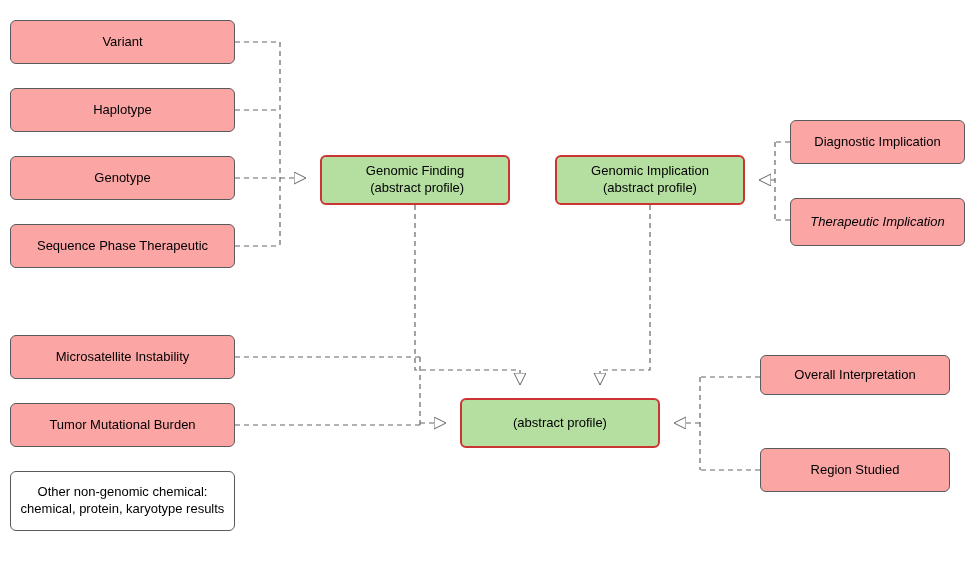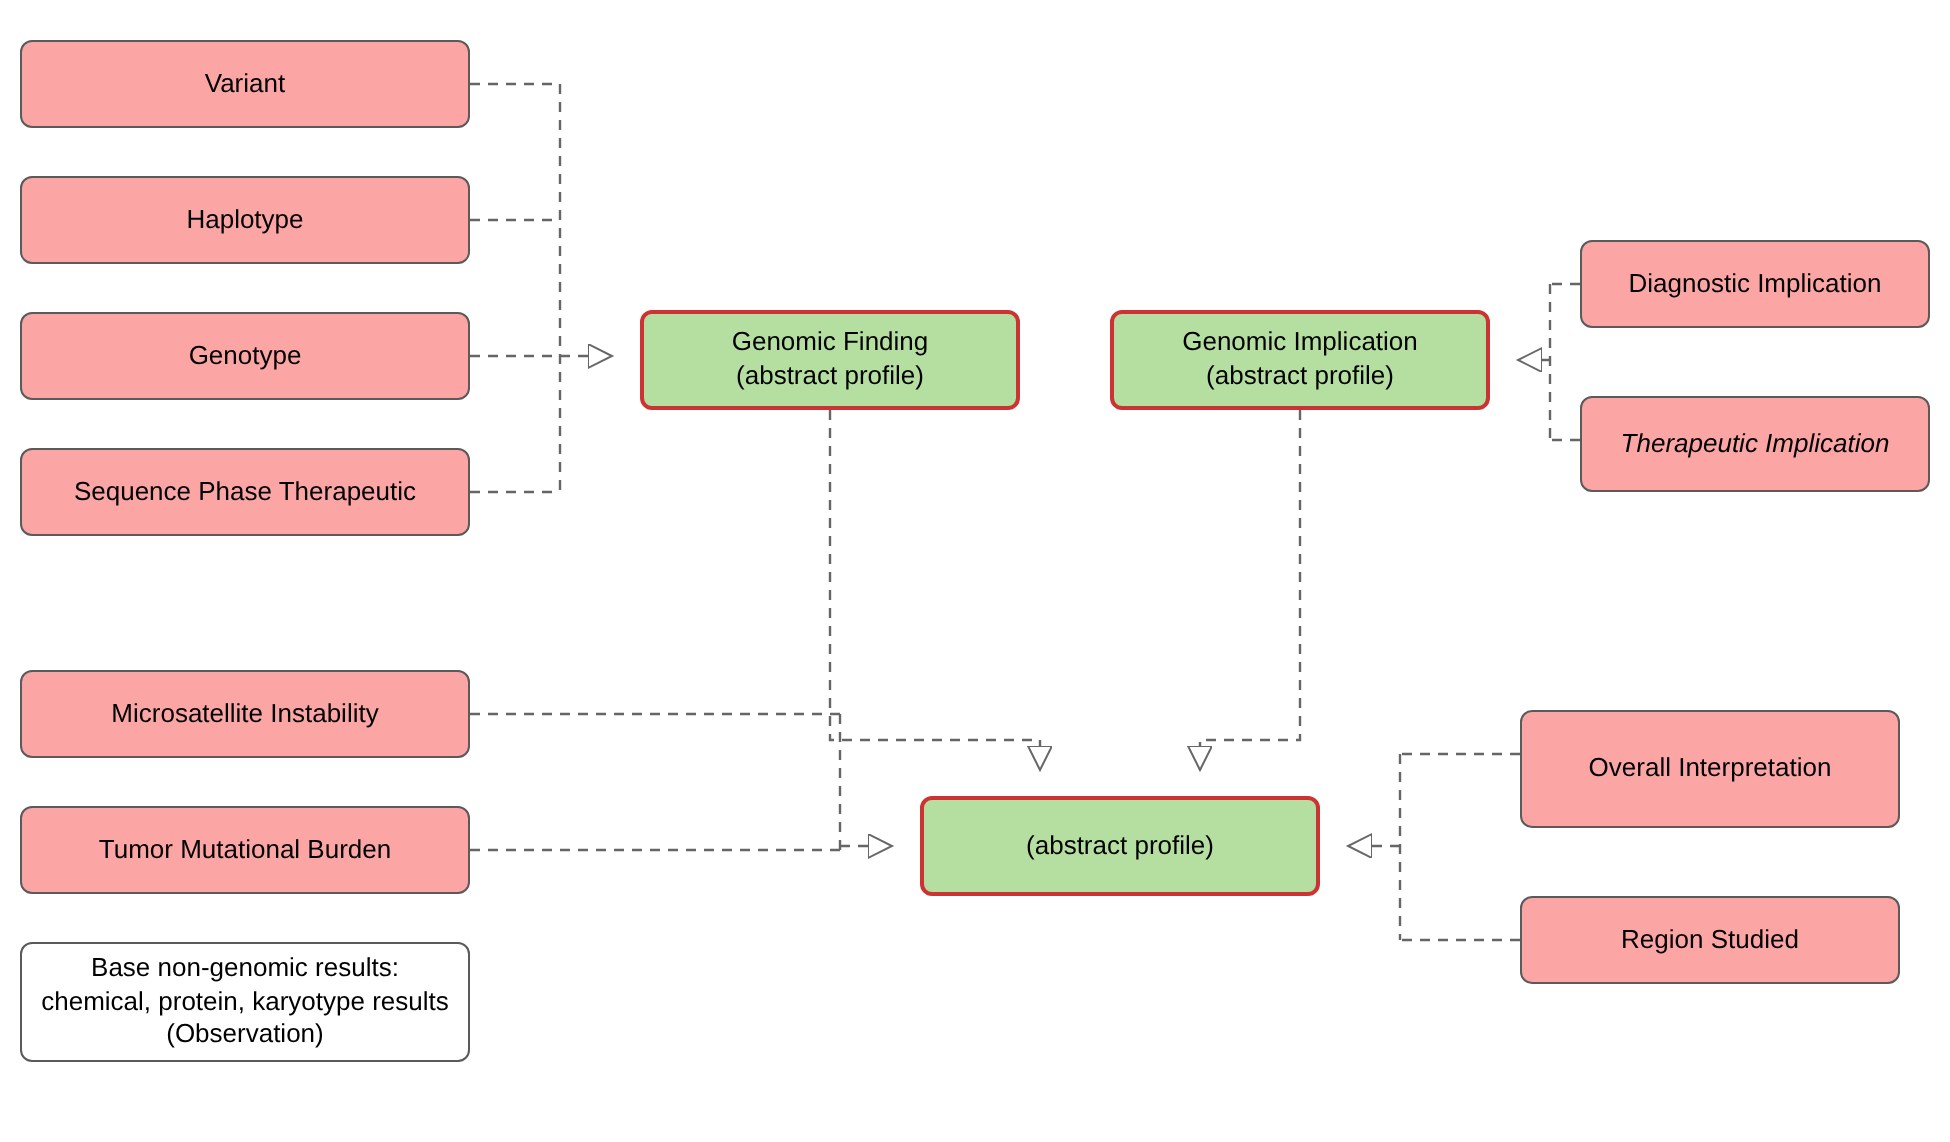--- a/index.html
+++ b/index.html
@@ -37,21 +37,21 @@
 <div class="box green" style="left:10px; top:88px; width:225px; height:44px;">
     <span>Haplotype</span>
   </div>
 <div class="box green" style="left:10px; top:156px; width:225px; height:44px;">
     <span>Genotype</span>
   </div>
 <div class="box green" style="left:10px; top:224px; width:225px; height:44px;">
     <span>Sequence Phase Therapeutic</span>
   </div>
 
-<div class="box abstract" style="left:320px; top:155px; width:190px; height:50px;">
+<div class="box abstract" style="left:320px; top:155px; width:190px; height:50px;text-align:right;">
   <div>
     <div>Genomic Finding</div>
     <div>(abstract profile)</div>
   </div>
 </div>
 
 <div class="box abstract" style="left:555px; top:155px; width:190px; height:50px;">
   <div>
     <div>Genomic Implication</div>
     <div>(abstract profile)</div>
@@ -66,33 +66,32 @@
   </div>
 
 <div class="box green" style="left:10px; top:335px; width:225px; height:44px;">
     <span>Microsatellite Instability</span>
   </div>
 <div class="box green" style="left:10px; top:403px; width:225px; height:44px;">
     <span>Tumor Mutational Burden</span>
   </div>
 <div class="box white" style="left:10px; top:471px; width:225px; height:60px;">
   <div>
-    <div>Base non-genomic results:</div>
+    <div>Other non-genomic chemical:</div>
     <div>chemical, protein, karyotype results</div>
-    <div>(Observation)</div>
   </div>
 </div>
 
 <div class="box abstract" style="left:460px; top:398px; width:200px; height:50px;">
   <div>
     <div>(abstract profile)</div>
   </div>
 </div>
 
-<div class="box green" style="left:760px; top:355px; width:190px; height:59px;">
+<div class="box green" style="left:760px; top:355px; width:190px; height:40px;">
     <span>Overall Interpretation</span>
   </div>
 <div class="box green" style="left:760px; top:448px; width:190px; height:44px;">
     <span>Region Studied</span>
   </div>
 
 <svg>
   <defs>
 
     <marker id="tri-right" markerWidth="14" markerHeight="14" refX="12" refY="6" orient="auto" markerUnits="userSpaceOnUse">

